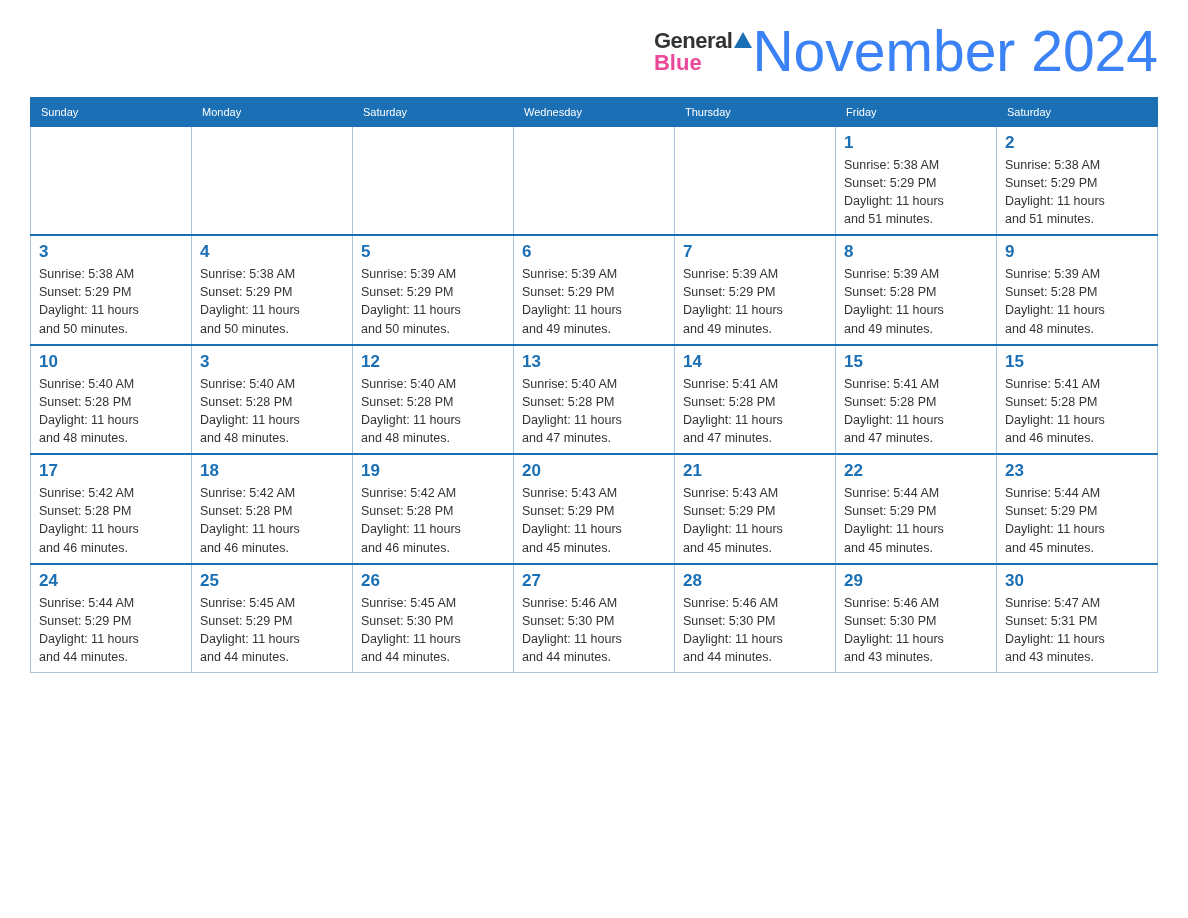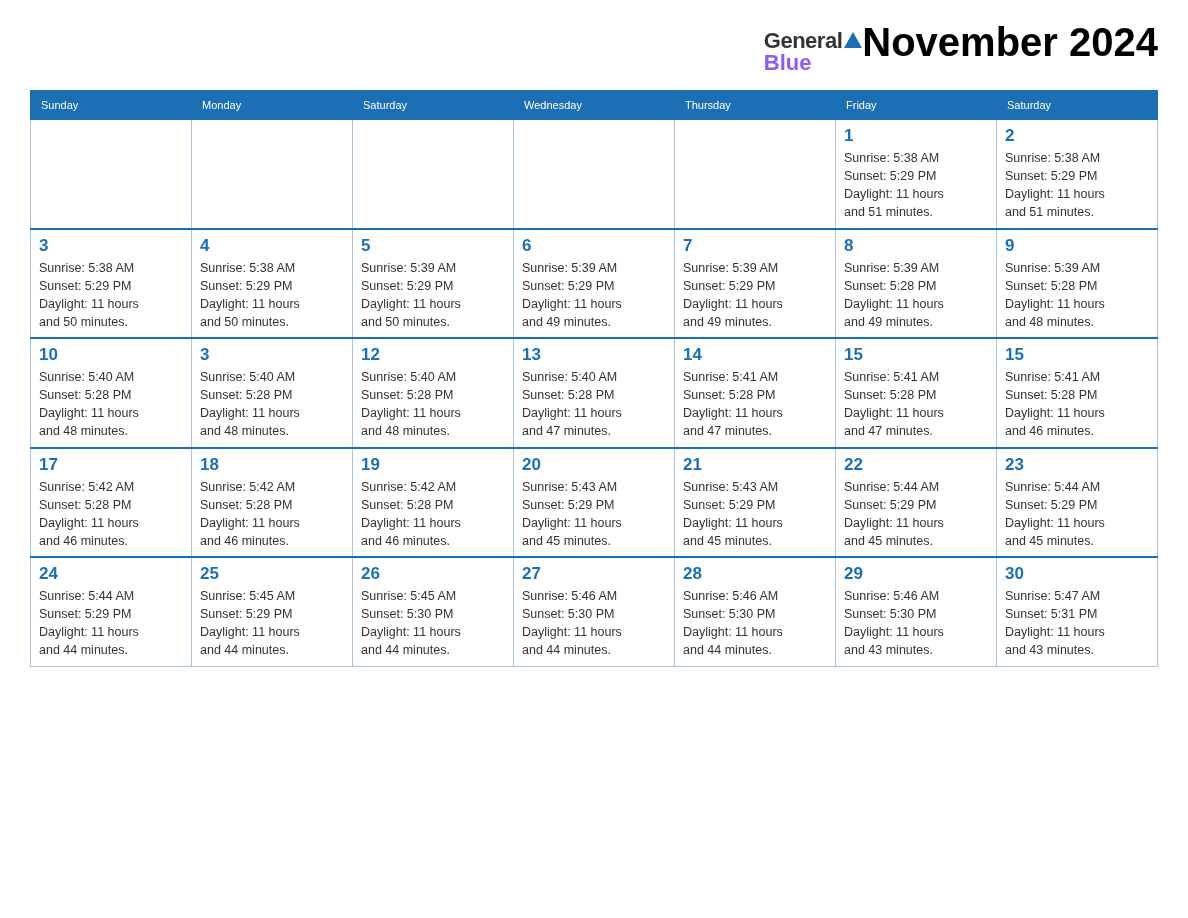--- a/index.html
+++ b/index.html
@@ -24,30 +24,30 @@
     }
     .logo-general {
       font-size: 22px;
       font-weight: bold;
       color: #333;
       letter-spacing: -0.5px;
     }
     .logo-blue {
       font-size: 22px;
       font-weight: bold;
-      color: #8b5cf6;
+      color: #ec4899;
       margin-top: -4px;
     }
     .title-area {
       text-align: right;
     }
     .month-title {
-      font-size: 40px;
-      font-weight: bold;
-      color: #000000;
+      font-size: 57px;
+      font-weight: normal;
+      color: #3b82f6;
       line-height: 1.1;
     }
     .location-title {
       font-size: 20px;
       color: #555;
       margin-top: 4px;
     }
     .calendar {
       width: 100%;
       border-collapse: collapse;

